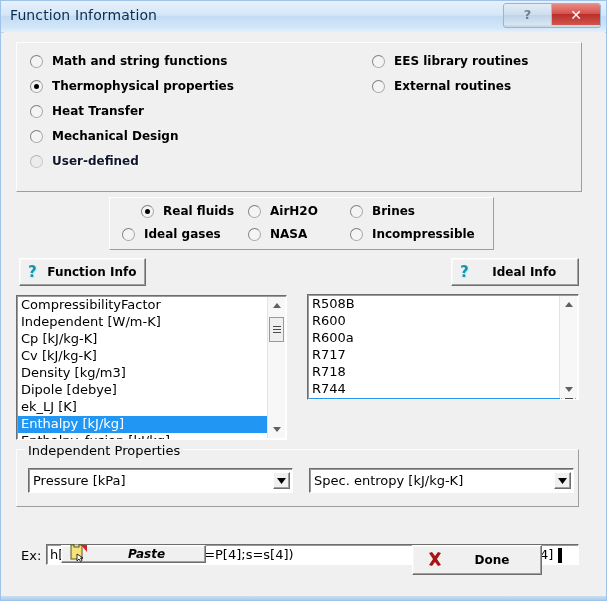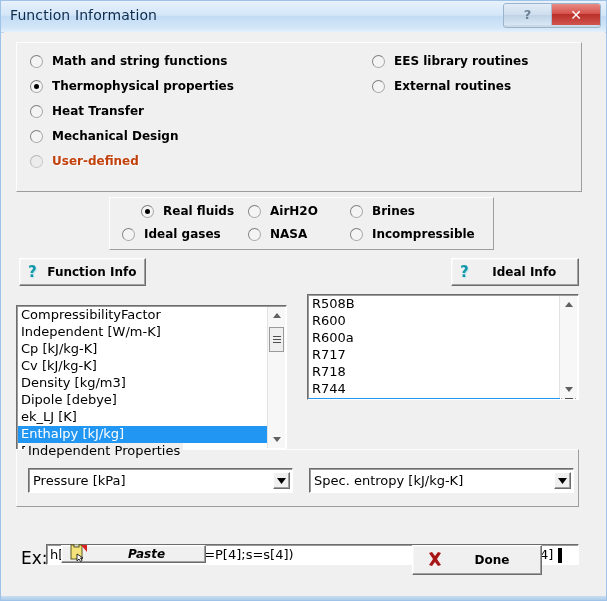--- a/index.html
+++ b/index.html
@@ -144,21 +144,21 @@
     border-top-color: #b5b5b5;
     border-left-color: #b5b5b5;
   }
   .radio-label {
     font-family: "DejaVu Sans", "Liberation Sans", sans-serif;
     font-size: 12px;
     font-weight: bold;
     color: #000;
   }
   .radio-row.disabled .radio-label {
-    color: #c2410c;
+    color: #0f172a;
     text-shadow: 1px 1px 0 #ffffff;
   }
   .radio-label.small {
     font-size: 12px;
   }
 
   
   .btn {
     position: absolute;
     box-sizing: border-box;
@@ -301,21 +301,21 @@
     display: flex;
     align-items: center;
     justify-content: center;
   }
 
   
   #ex-label {
     position: absolute;
     left: 17px; top: 516px;
     font-family: "DejaVu Sans", "Liberation Sans", sans-serif;
-    font-size: 17px;
+    font-size: 13px;
     color: #000;
   }
   .textfield {
     position: absolute;
     box-sizing: border-box;
     background: #ffffff;
     border: 1px solid;
     border-color: #6d6d6d #ffffff #ffffff #6d6d6d;
     box-shadow: inset 1px 1px 0 #9a9a9a;
     display: flex;
@@ -427,21 +427,21 @@
 
     <div class="btn" style="left:15px; top:226px; width:127px; height:28px;">
       <span class="qmark">?</span>
       <span class="btn-label">Function Info</span>
     </div>
     <div class="btn" style="left:447px; top:226px; width:128px; height:28px;">
       <span class="qmark">?</span>
       <span class="btn-label">Ideal Info</span>
     </div>
 
-    <div class="listbox" style="left:12px; top:273px; width:271px; height:145px;">
+    <div class="listbox" style="left:12px; top:263px; width:271px; height:145px;">
       <div class="list-items" id="func-list">
           <div class="list-item">CompressibilityFactor</div>
           <div class="list-item">Independent [W/m-K]</div>
           <div class="list-item">Cp [kJ/kg-K]</div>
           <div class="list-item">Cv [kJ/kg-K]</div>
           <div class="list-item">Density [kg/m3]</div>
           <div class="list-item">Dipole [debye]</div>
           <div class="list-item">ek_LJ [K]</div>
           <div class="list-item selected">Enthalpy [kJ/kg]</div>
           <div class="list-item">Enthalpy_fusion [kJ/kg]</div>

